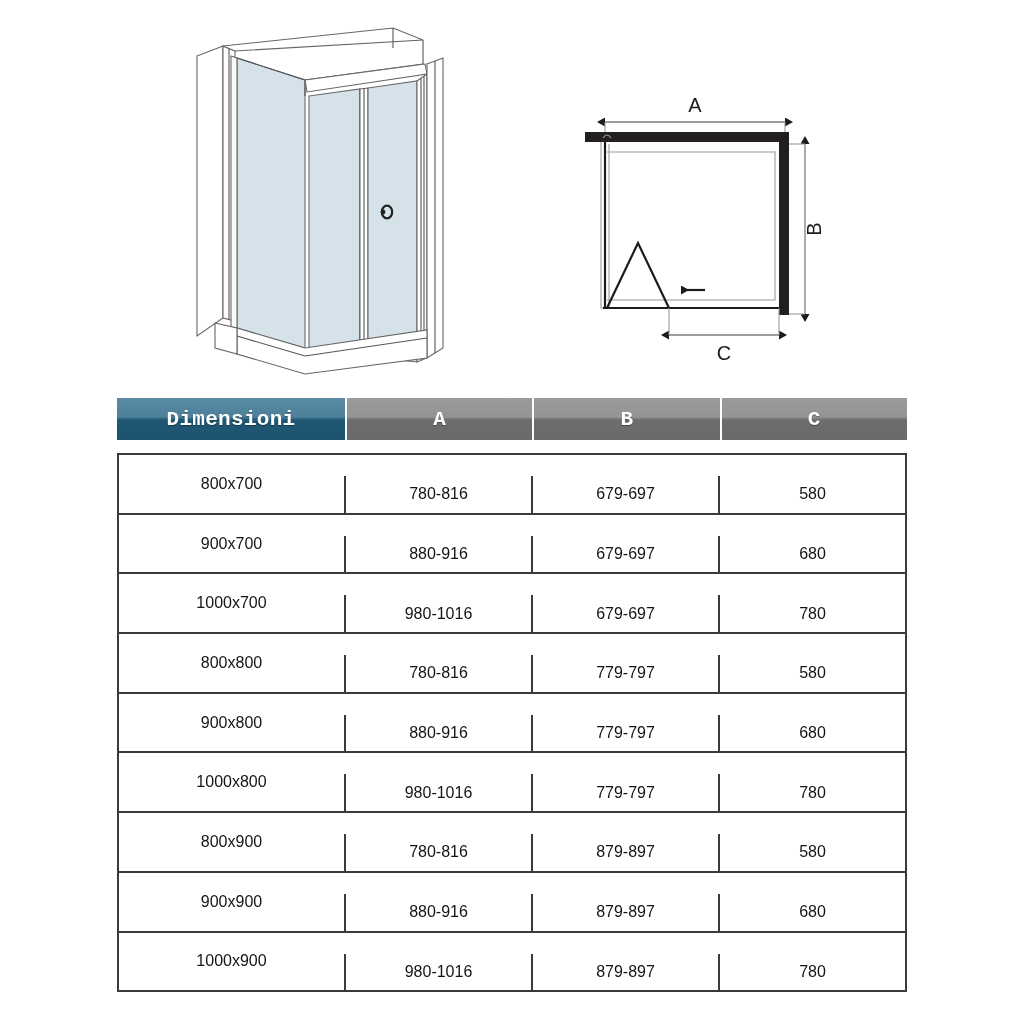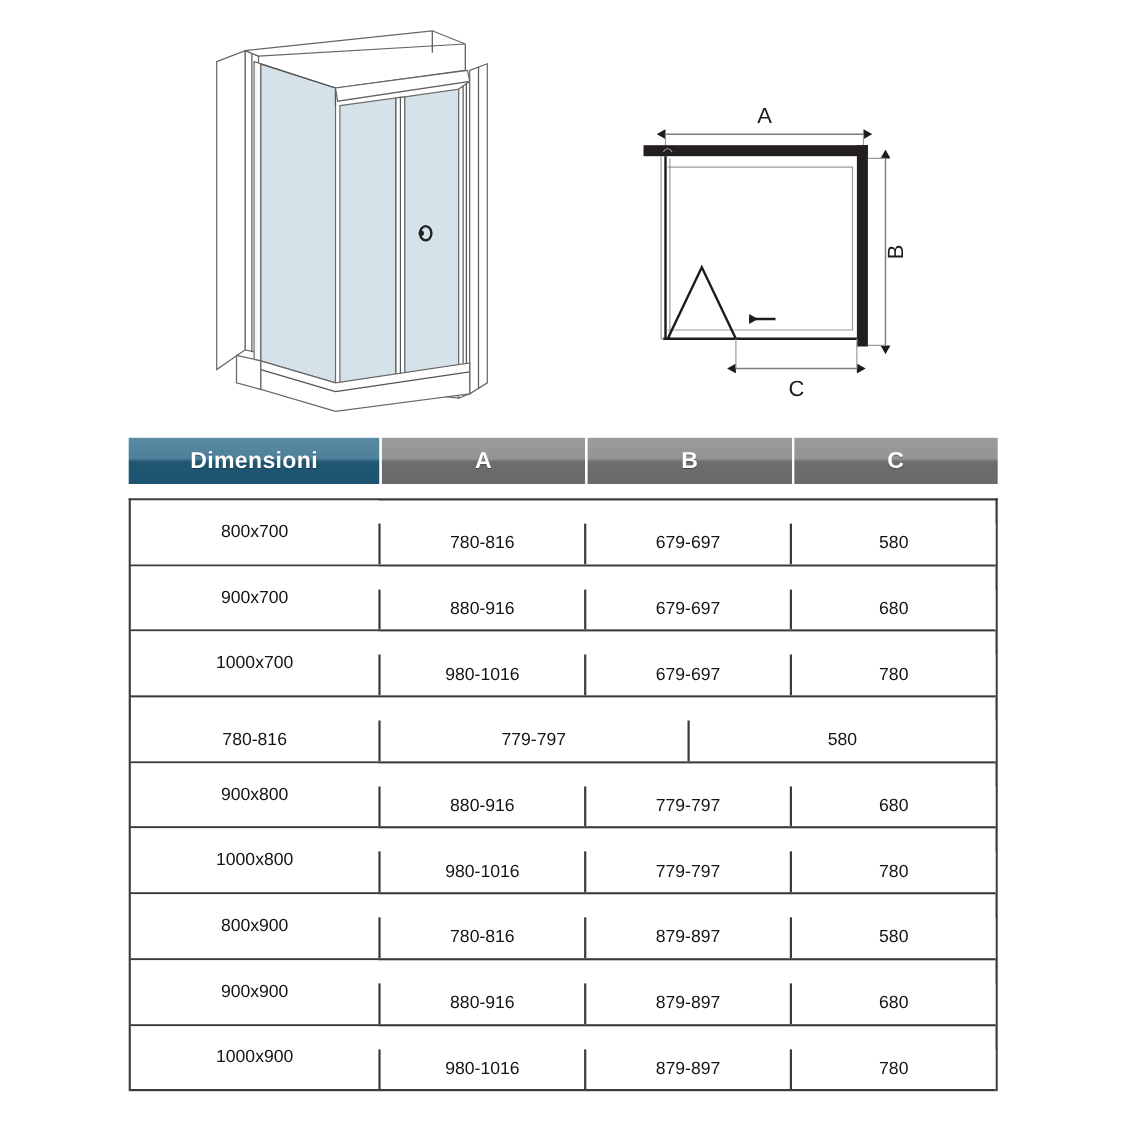--- a/index.html
+++ b/index.html
@@ -33,20 +33,21 @@
   #dim-table {
     position: absolute;
     left: 117px;
     top: 398px;
     width: 790px;
   }
   .thead {
     display: flex;
     height: 42px;
     margin-bottom: 13px;
+    font-family: Liberation Mono, monospace;
   }
   .th {
     display: flex;
     align-items: center;
     justify-content: center;
     color: #ffffff;
     font-weight: bold;
     font-size: 21px;
     letter-spacing: 0.3px;
     text-shadow: 0 1px 1px rgba(0,0,0,0.35);
@@ -267,20 +268,21 @@
         <div class="td td-val">679-697</div>
         <div class="td td-val">680</div>
       </div>
       <div class="trow">
         <div class="td">1000x700</div>
         <div class="td td-val">980-1016</div>
         <div class="td td-val">679-697</div>
         <div class="td td-val">780</div>
       </div>
       <div class="trow">
+        <div class="td">800x800</div>
         <div class="td td-val">780-816</div>
         <div class="td td-val">779-797</div>
         <div class="td td-val">580</div>
       </div>
       <div class="trow">
         <div class="td">900x800</div>
         <div class="td td-val">880-916</div>
         <div class="td td-val">779-797</div>
         <div class="td td-val">680</div>
       </div>

